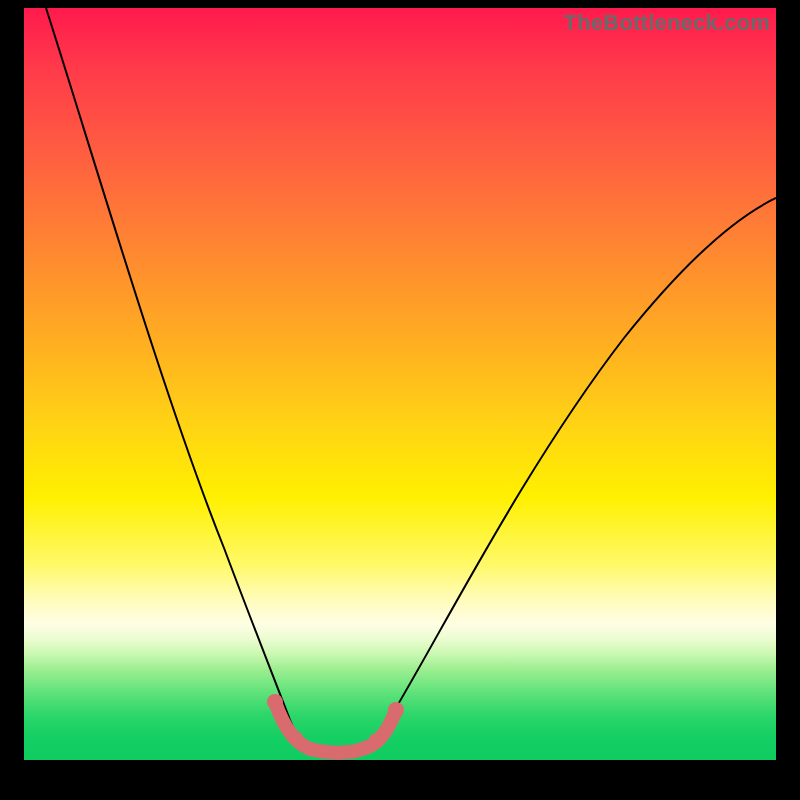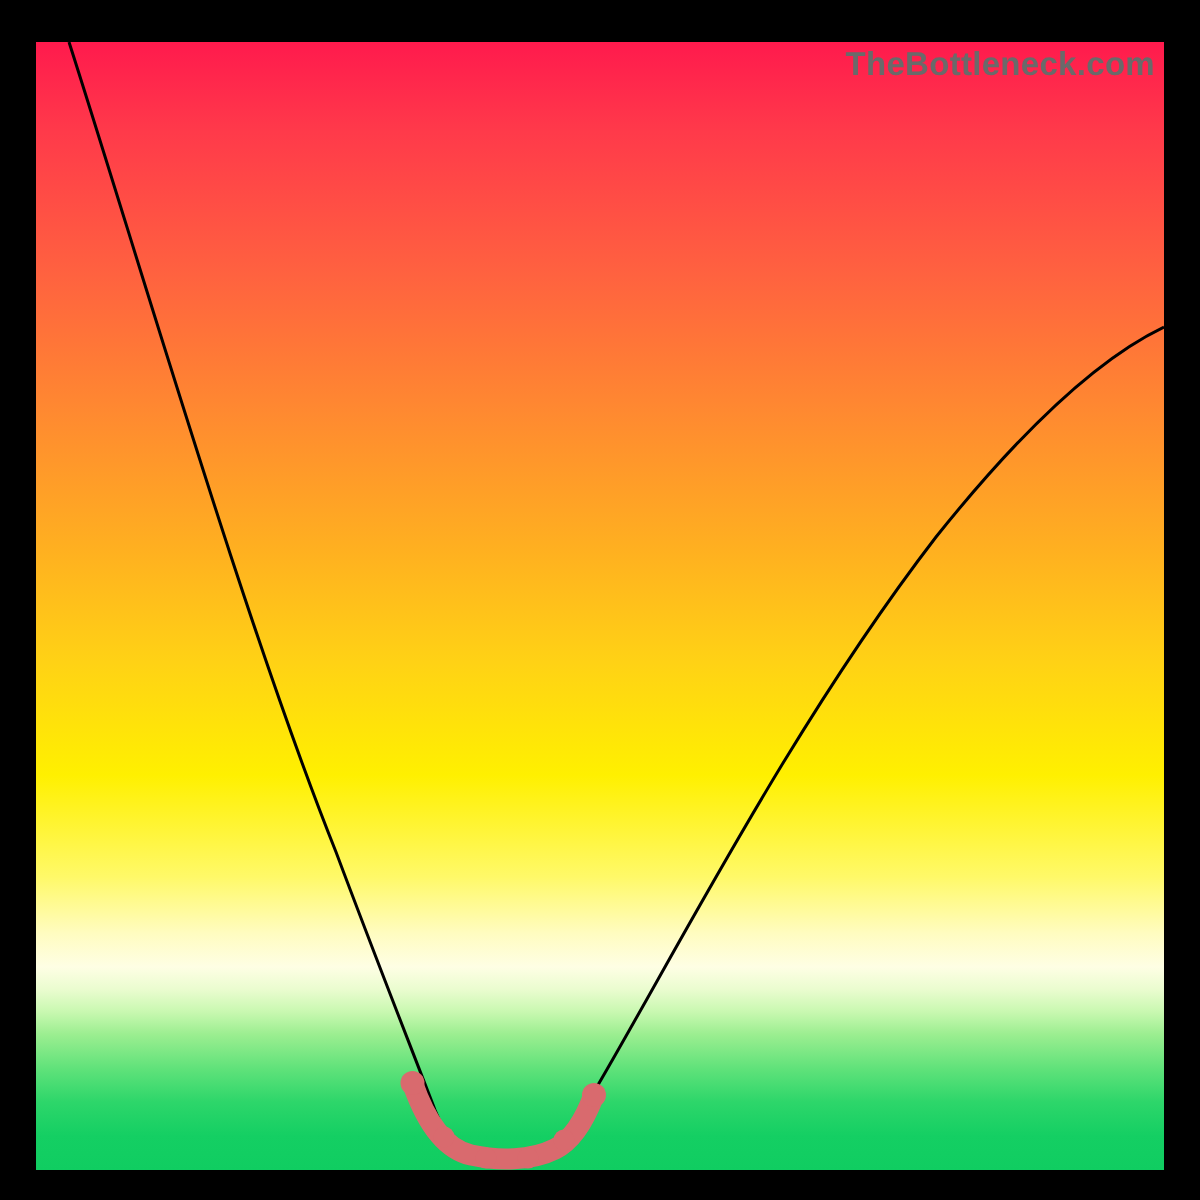--- a/index.html
+++ b/index.html
@@ -6,21 +6,21 @@
     margin: 0;
     padding: 0;
     width: 800px;
     height: 800px;
     background: #000;
     overflow: hidden;
   }
   .frame {
     position: absolute;
     left: 24px;
-    top: 28px;
+    top: 8px;
     width: 752px;
     height: 752px;
     background: #000;
   }
   .grad {
     position: absolute;
     left: 0;
     top: 0;
     width: 752px;
     height: 752px;

